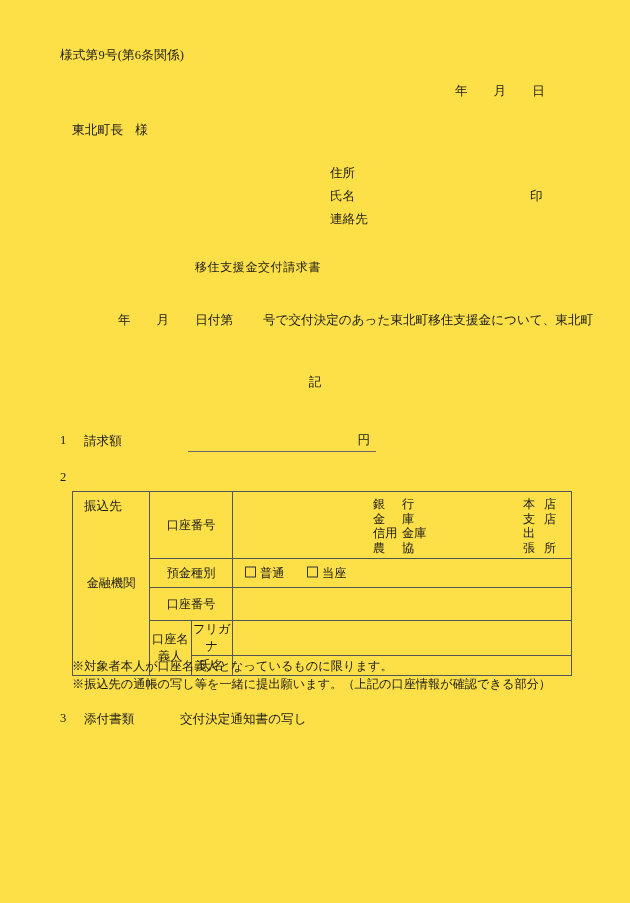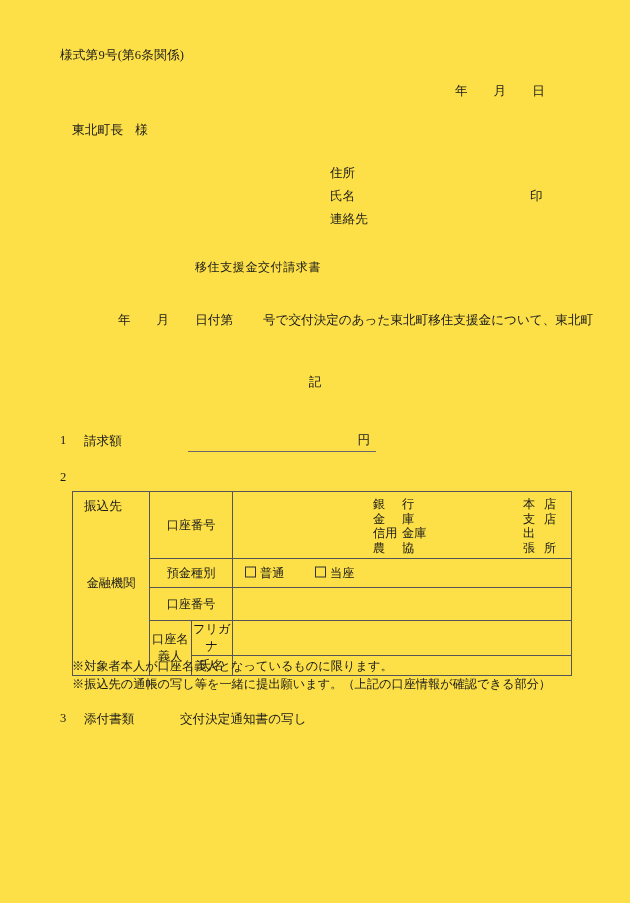--- a/index.html
+++ b/index.html
@@ -169,21 +169,21 @@
     height: 28px;
     text-align: left;
   }
   .chk {
     position: absolute;
     top: 50%;
     transform: translateY(-50%);
     font-size: 12.2px;
   }
   .chk.c1 { left: 12px; }
-  .chk.c2 { left: 82px; }
+  .chk.c2 { left: 74px; }
   .chk .box {
     display: inline-block;
     width: 9px; height: 9px;
     border: 1px solid #333;
     margin-right: 4px;
     vertical-align: -1px;
   }
 
   
   .note {

